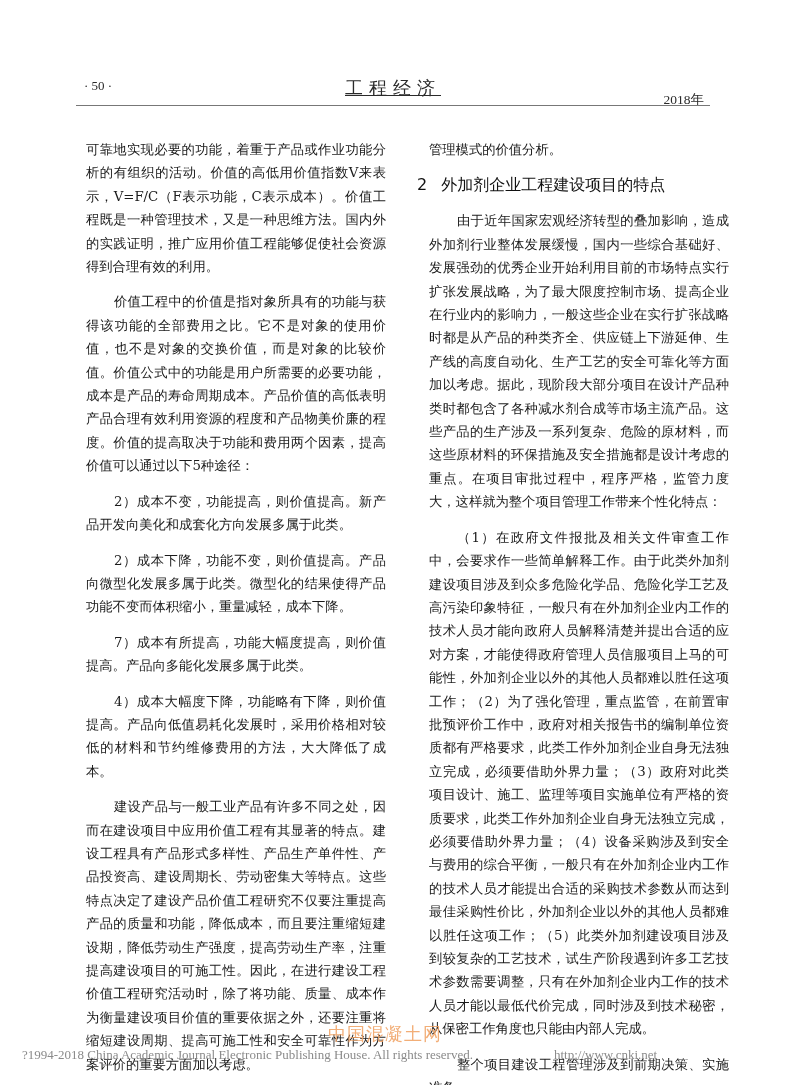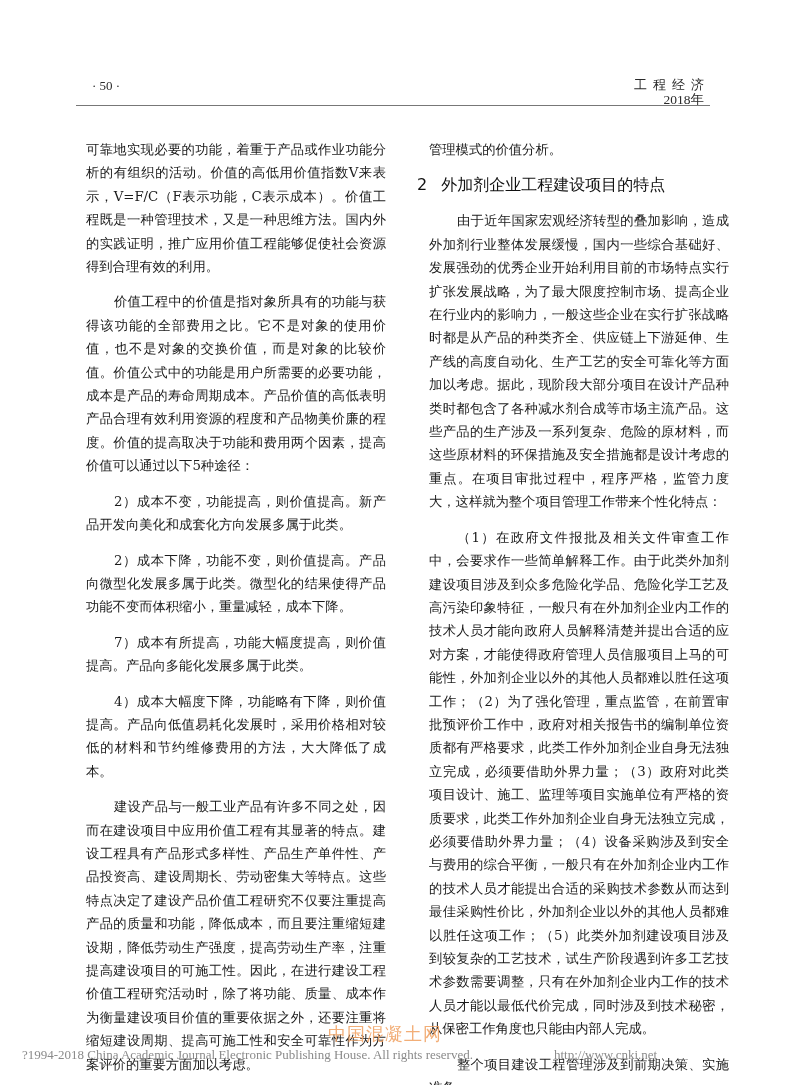--- a/index.html
+++ b/index.html
@@ -2,22 +2,22 @@
 <html><head>
 <meta charset="utf-8">
 <style>
   html, body { margin: 0; padding: 0; }
   body {
     width: 800px; height: 1085px; background: #ffffff; position: relative; overflow: hidden;
     font-family: "DejaVu Serif", serif; color: #1a1a1a;
   }
   .header { position: absolute; left: 76px; top: 76px; width: 634px; height: 22px;
     font-size: 12.5px; color: #2a2a2a; }
-  .header .pg { position: absolute; left: 16px; top: 2px; font-family: "Liberation Serif", serif; font-size: 13px; }
-  .header .journal { position: absolute; left: 0; width: 100%; text-align: right; top: 0px; letter-spacing: 6px; font-size: 13px; }
+  .header .pg { position: absolute; left: 8px; top: 2px; font-family: "Liberation Serif", serif; font-size: 13px; }
+  .header .journal { position: absolute; left: 0; width: 100%; text-align: center; top: 0px; letter-spacing: 6px; font-size: 18px; text-decoration: underline; }
   .header .year { position: absolute; right: 6px; top: 15px; font-family: "Liberation Serif", serif; font-size: 13.5px; }
   .header-rule { position: absolute; left: 76px; top: 105px; width: 634px; height: 1px; background: #777; }
 
   .col { position: absolute; top: 126px; width: 324px; font-size: 13.3px; line-height: 23.4px; text-align: justify; }
   .col.left { left: 74px; }
   .col.right { left: 417px; }
   .col p { margin: 12px; }
   .col p.indent { text-indent: 2.1em; }
   .col h2 { margin: 8px 0 7px 0; font-family: "DejaVu Sans", sans-serif; font-weight: normal; font-size: 16px; line-height: 24px; color: #111; }
   .col h2 .num { margin-right: 14px; }

